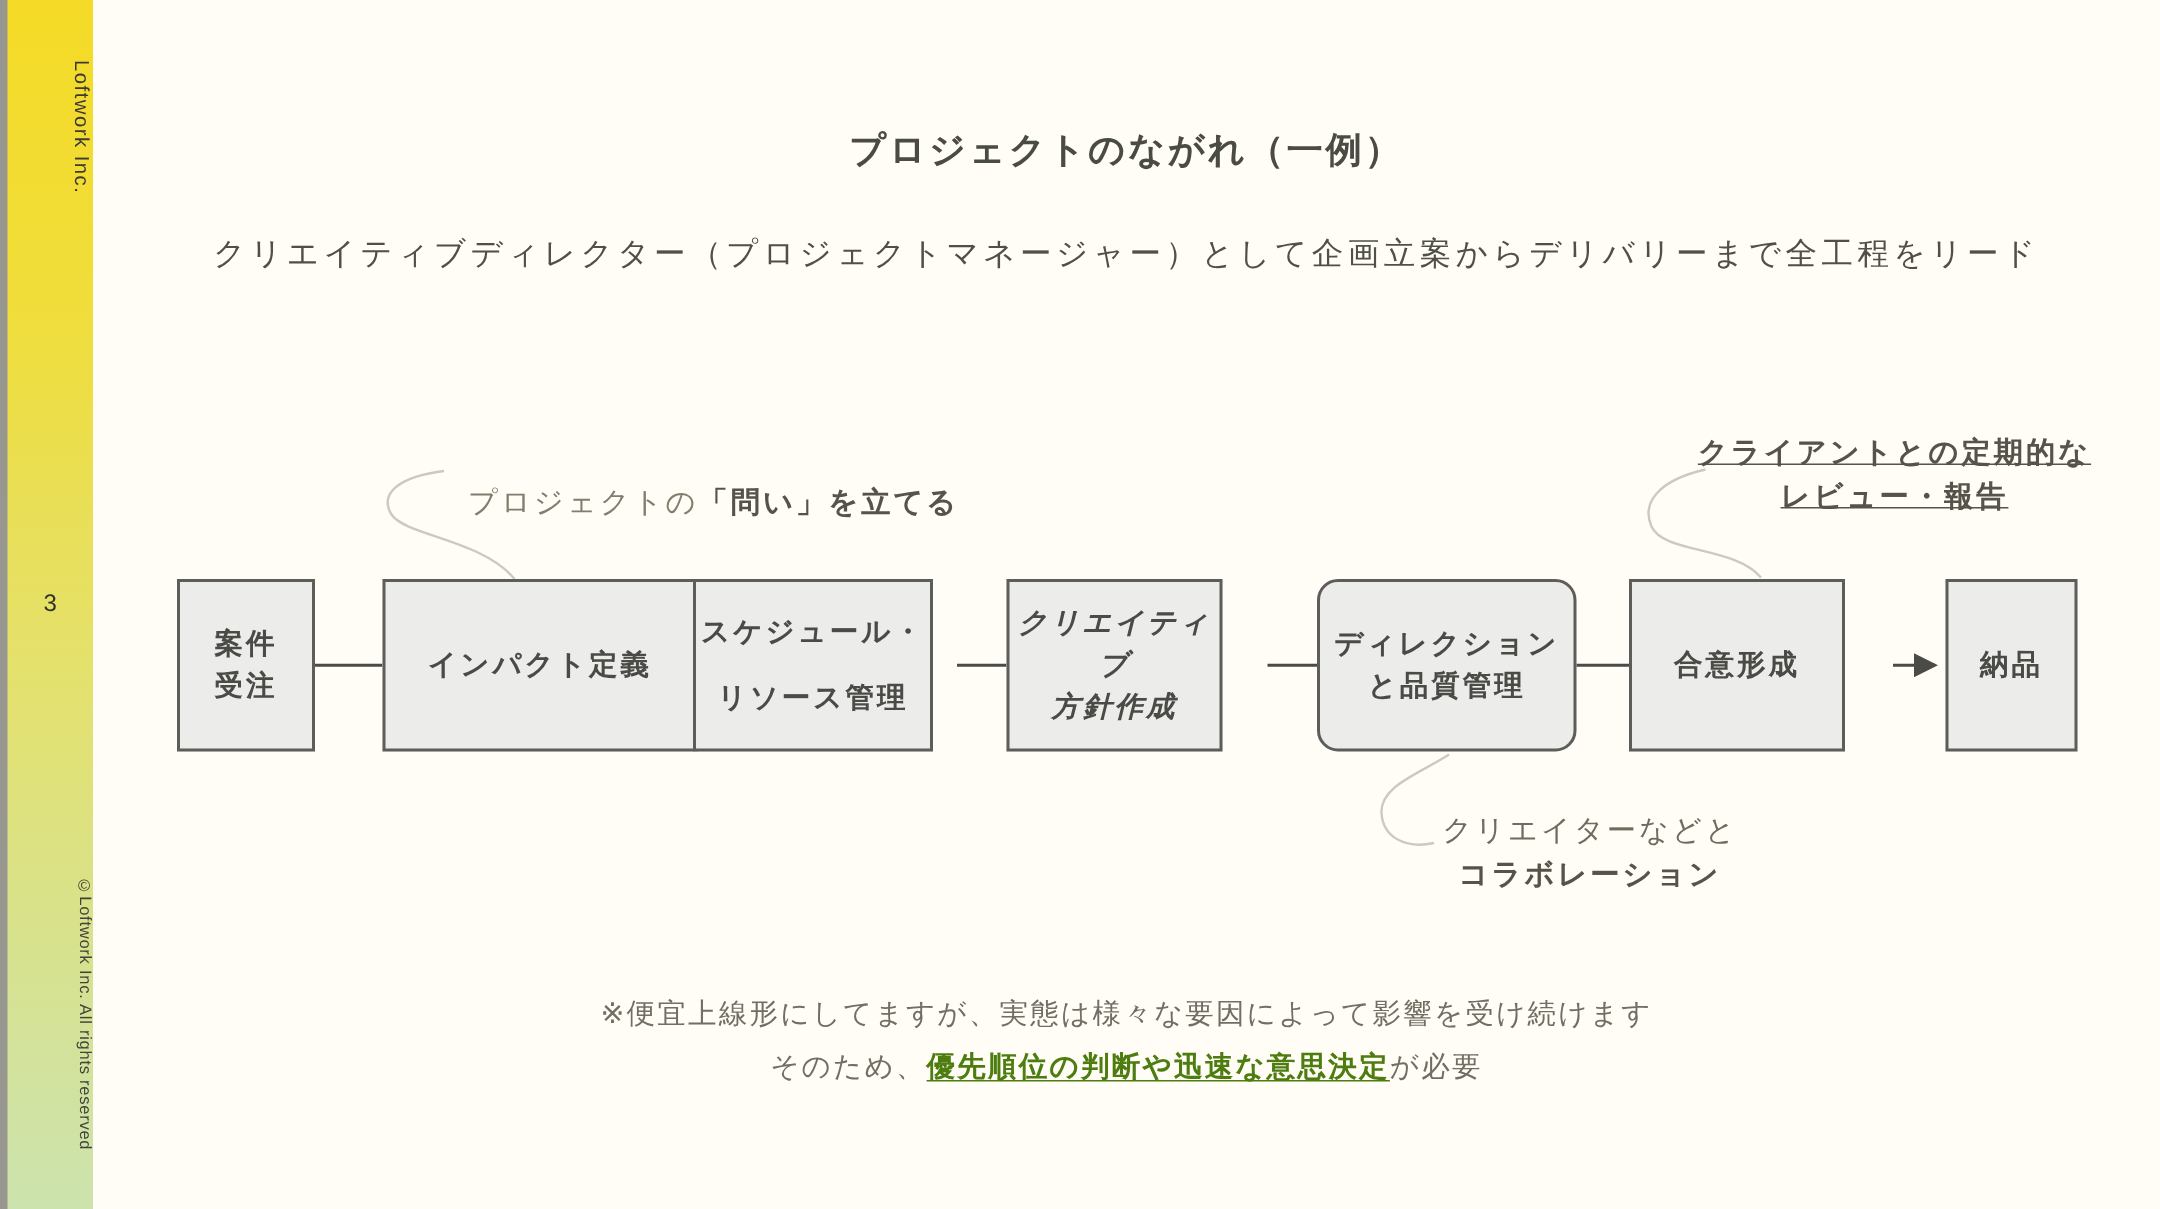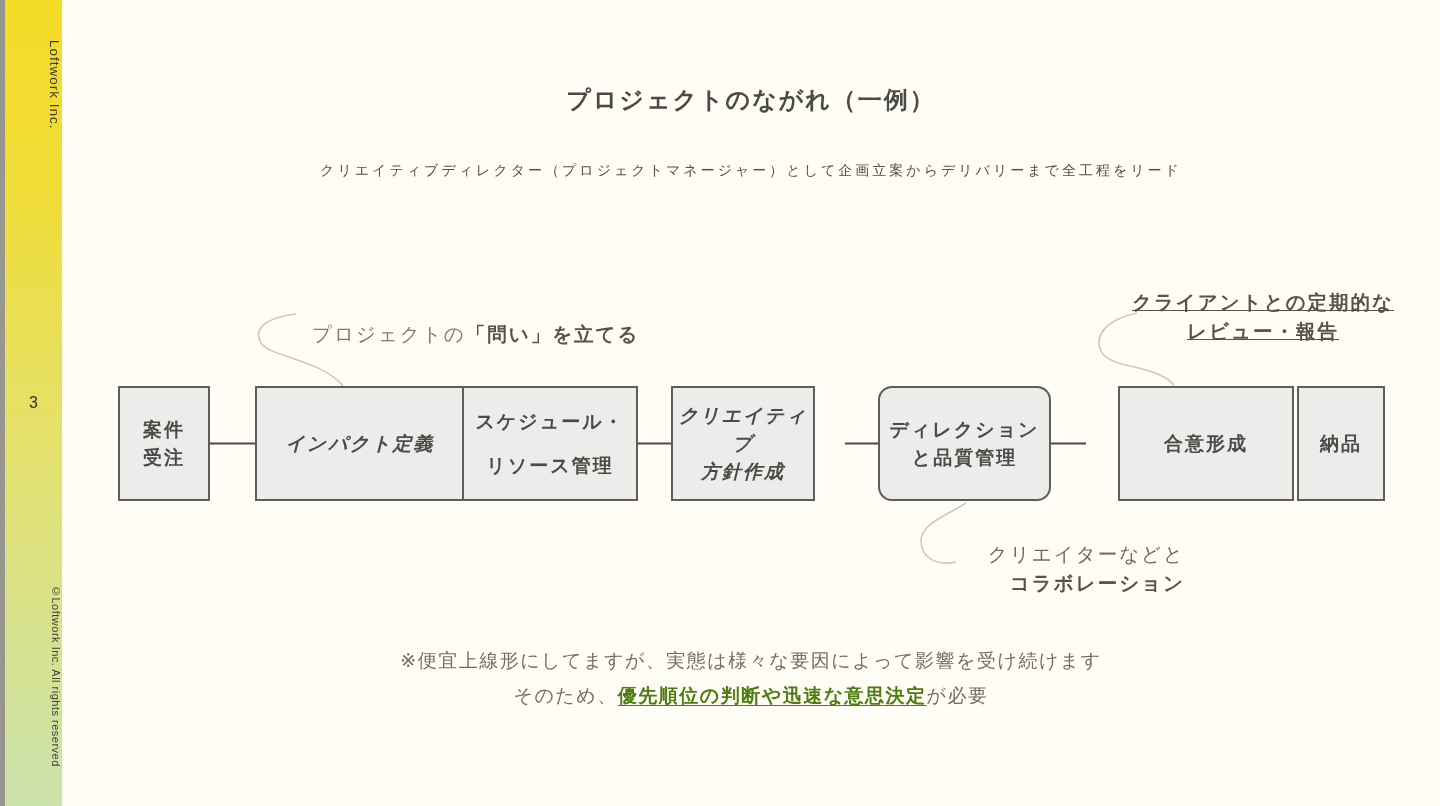--- a/index.html
+++ b/index.html
@@ -39,59 +39,59 @@
   }
 
   
   .title {
     position: absolute; left: 62px; right: 0; top: 84px;
     text-align: center; font-size: 24px; font-weight: bold;
     color: #4b4b45; letter-spacing: 2px;
   }
   .subtitle {
     position: absolute; left: 62px; right: 0; top: 152px;
-    text-align: center; font-size: 14px; color: #504f49;
+    text-align: center; font-size: 21px; color: #504f49;
     line-height: 36px; letter-spacing: 3px;
   }
 
   
   .flow-box {
     position: absolute; top: 386px; height: 115px;
     background: #ececea; border: 2px solid #5d5d5a;
     display: flex; flex-direction: column; align-items: center; justify-content: center;
     font-size: 19px; font-weight: bold; color: #4a4a46;
     letter-spacing: 2px; line-height: 28px; text-align: center;
   }
   .box-order     { left: 118px;  width: 92px;  }
-  .box-impact    { left: 255px;  width: 210px; font-style: italic; }
-  .box-schedule  { left: 462px;  width: 176px; gap: 16px; }
+  .box-impact    { left: 255px;  width: 210px; }
+  .box-schedule  { left: 462px;  width: 160px; gap: 16px; }
   .box-creative  { left: 671px;  width: 144px; font-style: italic; }
   .box-direction { left: 878px;  width: 173px; border-radius: 14px; }
-  .box-consensus { left: 1086px; width: 176px; margin-left: 32px; }
+  .box-consensus { left: 1086px; width: 144px; }
   .box-delivery  { left: 1297px; width: 88px;  }
 
   .connector-svg { position: absolute; left: 0; top: 0; width: 1440px; height: 806px; pointer-events: none; }
 
   
   .annotation { position: absolute; font-size: 19.5px; letter-spacing: 2px; }
   .ann-question { left: 312px; top: 301px; white-space: nowrap; color: #817e6f; margin-top: 20px; }
   .ann-question .emph { font-weight: bold; color: #56534a; }
   .ann-review {
     left: 1128px; top: 288px; width: 270px; text-align: center;
     font-weight: bold; color: #56534a; line-height: 29px; text-decoration: underline;
   }
   .ann-collab {
-    left: 935px; top: 540px; width: 250px; text-align: right;
+    left: 935px; top: 540px; width: 250px; text-align: center;
     color: #6f6c5f; line-height: 29px;
   }
   .ann-collab .emph { font-weight: bold; color: #56534a; }
 
   
   .footnote {
-    position: absolute; left: 62px; right: 0; top: 643px;
+    position: absolute; left: 62px; right: 0; top: 659px;
     text-align: center; font-size: 19px; color: #716f64;
     line-height: 35px; letter-spacing: 1.5px;
   }
   .footnote .emph {
     font-weight: bold; color: #4d7c0f;
     text-decoration: underline; text-underline-offset: 3px; margin-top: 44px;
   }
 </style>
 </head>
 <body>

